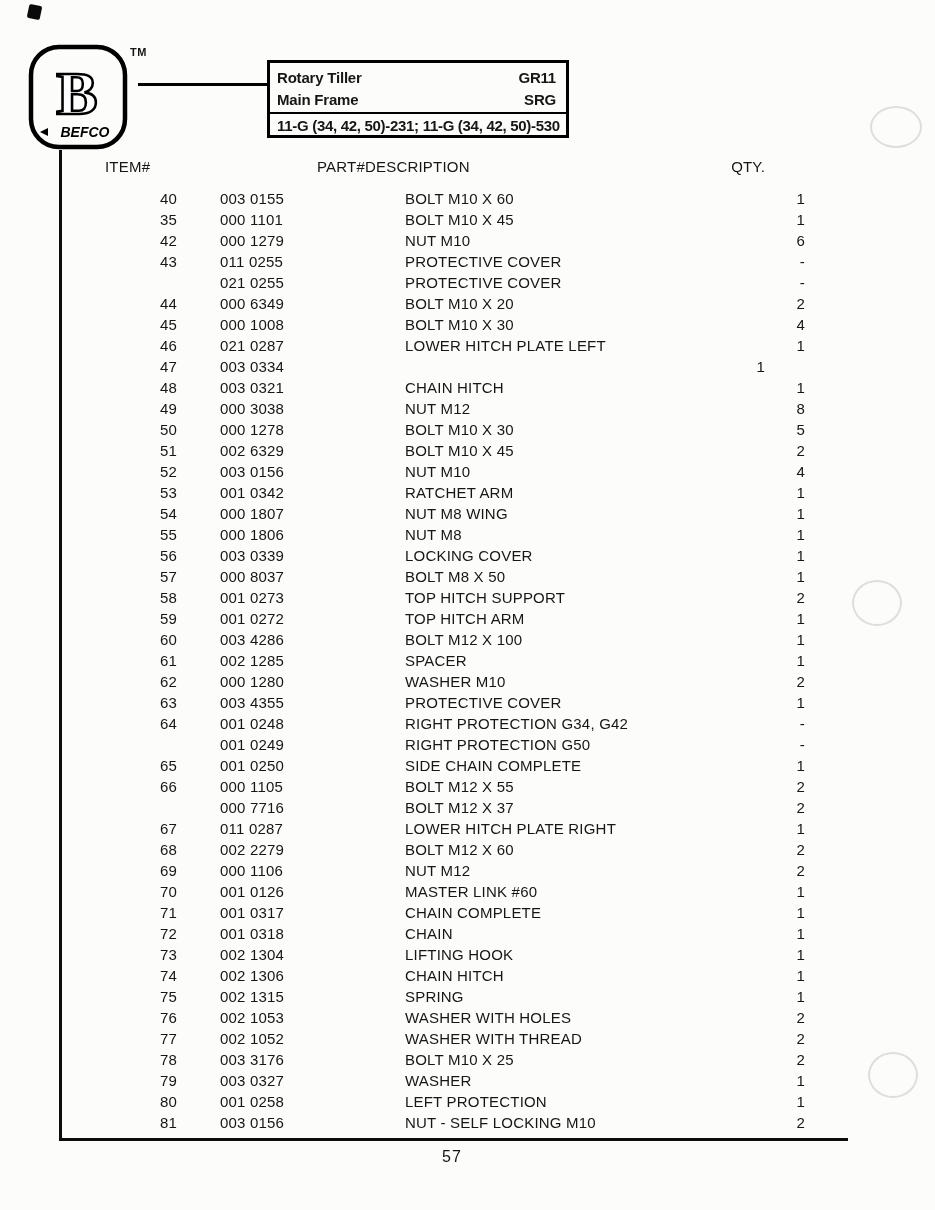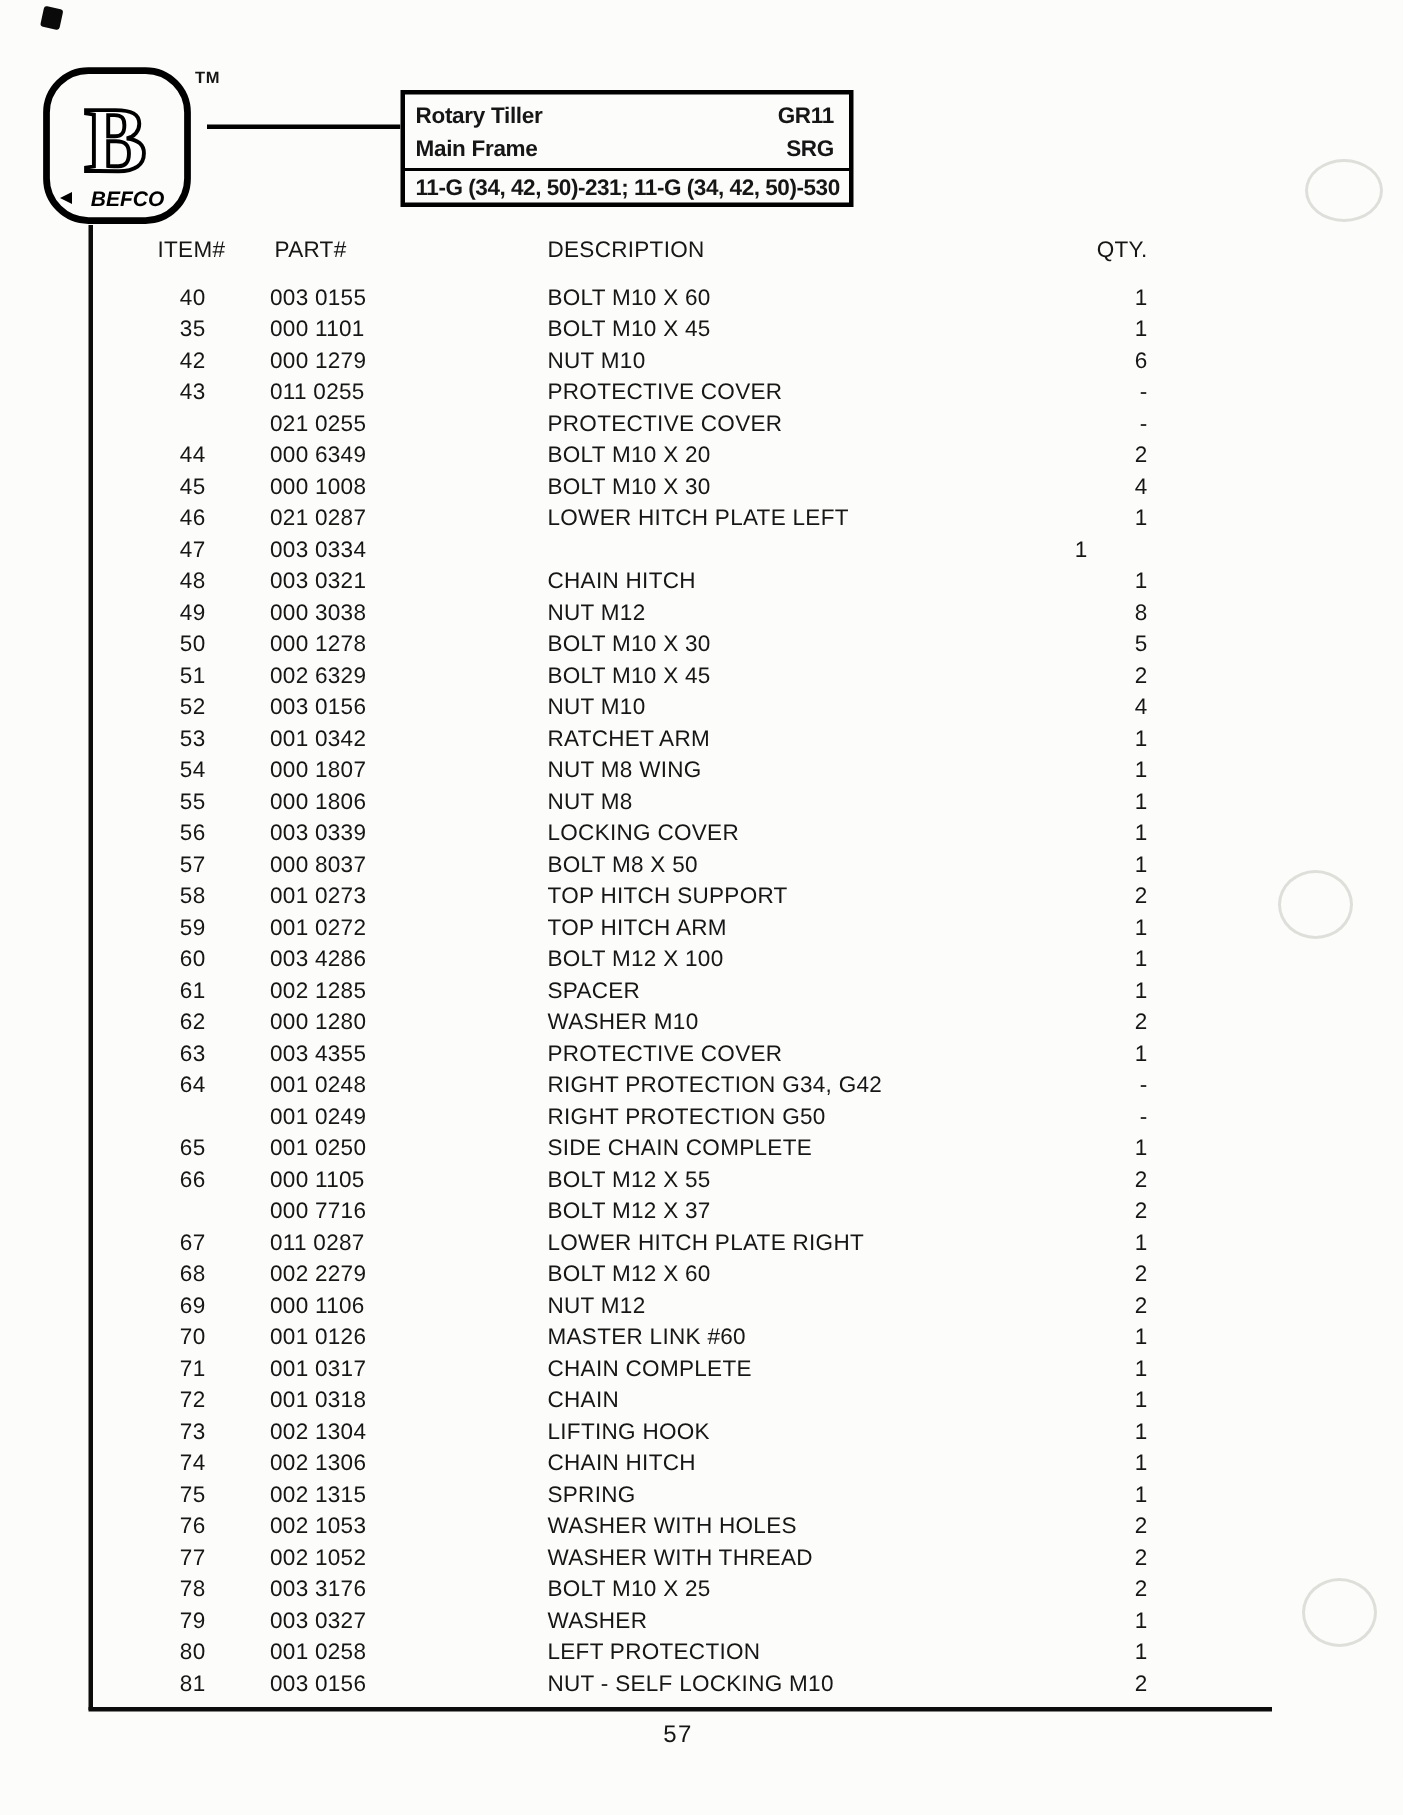--- a/index.html
+++ b/index.html
@@ -70,26 +70,26 @@
   
   .table { position:absolute; left:60px; top:158px; width:710px; }
   .thead, .trow {
     display:grid;
     grid-template-columns:77px 228px 360px 40px;
     font-size:15px;
     letter-spacing:0.2px;
     white-space:nowrap;
   }
   .thead { height:30px; line-height:18px; }
-  .trow { height:21px; line-height:21px; }
+  .trow { height:21px; line-height:21px;margin-left:40px; }
   .c.item { text-align:right; }
   .c.part { padding-left:43px; }
   .c.qty  { text-align:right; }
   .thead .c.item { text-align:left; padding-left:45px; }
-  .thead .c.part { padding-left:46px; }
+  .thead .c.part { padding-left:46px;text-align:right; }
 
   .pageno {
     position:absolute; left:382px; top:1148px;
     width:140px; text-align:center;
     font-size:16px; letter-spacing:1px;
   }
 
   
   .hole {
     position:absolute;

